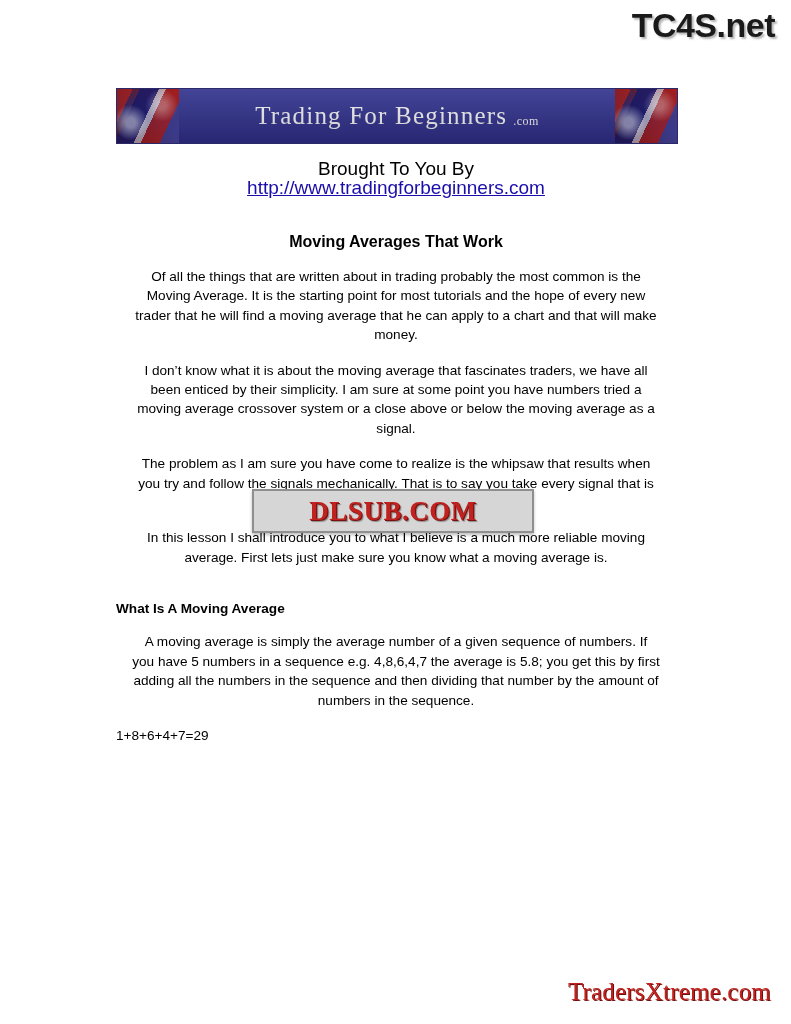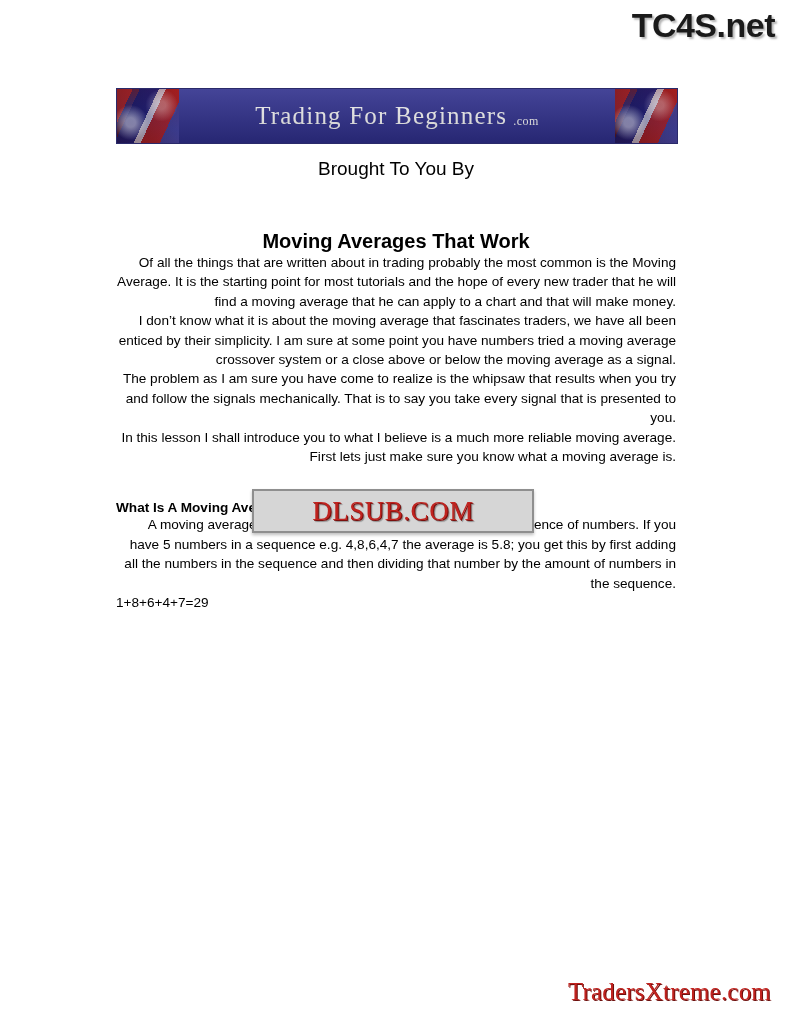--- a/index.html
+++ b/index.html
@@ -109,29 +109,29 @@
   .brought-link {
     color: #1a0dab;
     text-decoration: underline;
     display: inline-block;
     margin-top: 1px;
   }
 
   .doc-title {
     text-align: center;
     font-weight: bold;
-    font-size: 20px;
-    margin-top: 52px;
+    font-size: 16px;
+    margin-top: 36px;
   }
 
   p.body-par {
     font-size: 13.6px;
     line-height: 19.4px;
-    margin: 0;
-    text-align: right;
+    margin: 16px;
+    text-align: center;
   }
   .gap-lg { margin-top: 26px; }
   .gap-md { margin-top: 23px; }
 
   .sub-head {
     font-weight: bold;
     font-size: 13.6px;
     margin-top: 34px;
   }
 
@@ -149,21 +149,21 @@
     height: 40px;
     background: #d6d6d6;
     border: 2px solid #8f8f8f;
     box-shadow: 0 2px 3px rgba(0,0,0,0.25);
     display: flex;
     align-items: center;
     justify-content: center;
   }
   .dlsub-text {
     font-family: "Liberation Serif", serif;
-    font-weight: normal;
+    font-weight: bold;
     font-size: 27px;
     letter-spacing: 0.5px;
     color: #c0231f;
     text-shadow: 1px 1px 0 #7a0f0d, 2px 2px 1px rgba(0,0,0,0.35);
   }
 
   
   .bottom-watermark {
     position: absolute;
     bottom: 18px;
@@ -187,20 +187,21 @@
     <span class="banner-title">Trading For Beginners</span>
     <span class="banner-dotcom">.com</span>
   </div>
   <div class="banner-side"></div>
 </div>
 
 <div class="content">
 
   <div class="brought-wrap">
     <div>Brought To You By</div>
+    <a class="brought-link" href="#">http://www.tradingforbeginners.com</a>
   </div>
 
   <div class="doc-title">Moving Averages That Work</div>
 
   <p class="body-par gap-lg">Of all the things that are written about in trading probably the most common is the Moving Average. It is the starting point for most tutorials and the hope of every new trader that he will find a moving average that he can apply to a chart and that will make money.</p>
   <p class="body-par gap-md">I don’t know what it is about the moving average that fascinates traders, we have all been enticed by their simplicity. I am sure at some point you have numbers tried a moving average crossover system or a close above or below the moving average as a signal.</p>
   <p class="body-par gap-md">The problem as I am sure you have come to realize is the whipsaw that results when you try and follow the signals mechanically. That is to say you take every signal that is presented to you.</p>
   <p class="body-par gap-md">In this lesson I shall introduce you to what I believe is a much more reliable moving average. First lets just make sure you know what a moving average is.</p>
 
   <div class="sub-head">What Is A Moving Average</div>

